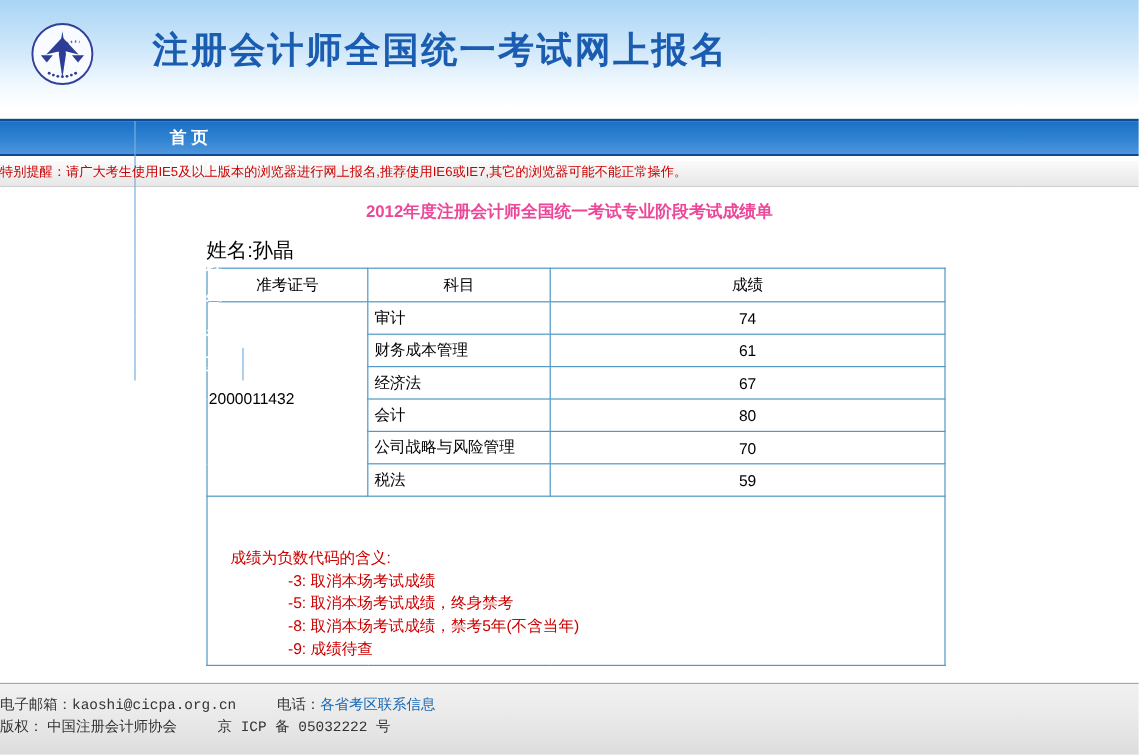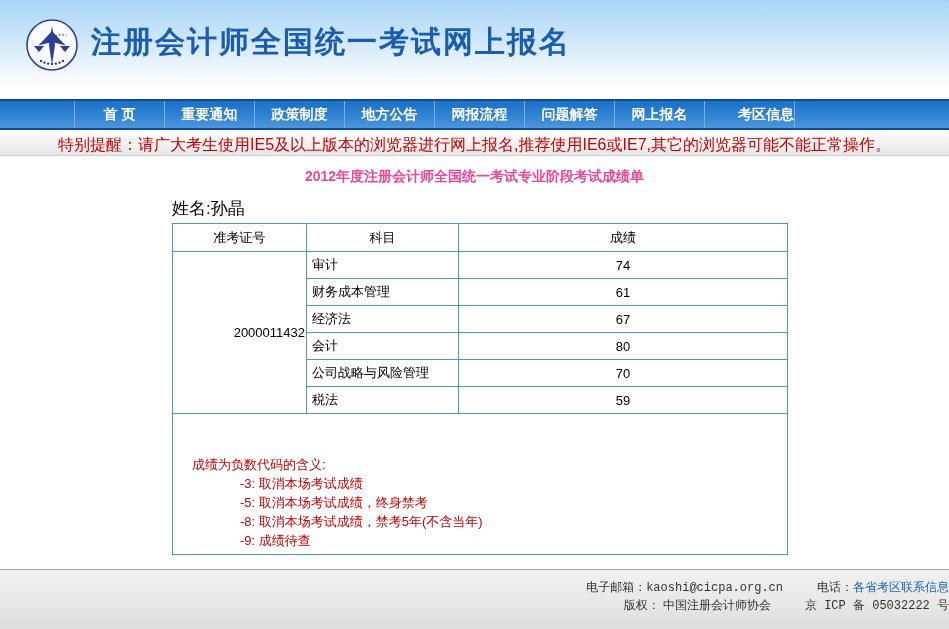--- a/index.html
+++ b/index.html
@@ -4,79 +4,80 @@
 <style>
   html,body{margin:0;padding:0;}
   body{
     width:949px;height:629px;position:relative;overflow:hidden;
     background:#ffffff;font-family:"Liberation Sans",sans-serif;
   }
   
   .header{
     height:90px;display:flex;align-items:center;
     background:linear-gradient(to bottom,#a9d5f5 0%,#cfe7fa 45%,#f2f9fe 80%,#ffffff 100%);
+    gap:36px;
   }
   .logo{margin-left:25px;width:54px;height:54px;flex:0 0 auto;}
   .header-title{
     margin-left:12px;color:#1a5cb0;font-size:30px;font-weight:bold;
     letter-spacing:2px;font-family:"Liberation Serif",serif;
     margin-top:-6px;
   }
   
   .nav{
-    margin-top:9px;height:27px;display:flex;padding-left:74px;
+    margin-top:9px;height:27px;display:flex;padding-left:112px;
     background:linear-gradient(to bottom,#1a70c6 0%,#2f83d2 55%,#4e96dc 100%);
-    border-top:2px solid #0d4c93;border-bottom:2px solid #0d4c93;
+    border-top:2px solid #0d4c93;border-bottom:2px solid #0d4c93;flex-direction:column;
   }
   .nav-item{
     width:89px;text-align:center;line-height:27px;color:#ffffff;
     font-size:14px;font-weight:bold;border-left:1px solid #79aede;cursor:pointer;
   }
   .nav-item:last-child{border-right:1px solid #79aede;text-align:right;}
   
   .notice{
-    margin-top:3px;height:21px;line-height:21px;text-align:center;
+    margin-top:3px;height:21px;line-height:21px;text-align:left;
     background:linear-gradient(to bottom,#fbfbfb,#e7e7e7);
     border-top:1px solid #ffffff;border-bottom:1px solid #cfcfcf;
-    color:#cc0000;font-size:16px;
+    color:#cc0000;font-size:11px;
   }
   
   .main{height:413px;overflow:hidden;background:#ffffff;}
   .page-title{
     margin-top:12px;text-align:center;color:#ec4899;
     font-size:14px;font-weight:bold;
   }
   .name-line{margin:11px 0 3px 172px;font-size:17px;color:#000000;}
   table.score-table{
     margin-left:172px;border-collapse:collapse;table-layout:fixed;width:606px;
   }
   table.score-table th,table.score-table td{
     border:1px solid #4f97c5;font-size:13px;font-weight:normal;color:#000;
   }
   th.col-ticket{width:131px;}
   th.col-subject{width:149px;}
   th.col-score{width:326px;}
   table.score-table th{height:25px;text-align:center;}
-  td.ticket-cell{text-align:right;}
+  td.ticket-cell{text-align:left;}
   td.subject-cell{height:24px;padding-left:5px;text-align:left;margin-top:12px;}
   td.score-cell{text-align:center;}
   td.notes-cell{height:136px;vertical-align:bottom;padding:0 0 4px 19px;}
   .notes{color:#cc0000;font-size:13px;line-height:19px;}
   .notes .note-item{margin-left:48px;}
   
   .actions{margin:17px 0 0 410px;display:flex;align-items:center;height:22px;}
   .print-btn{
     width:54px;height:22px;font-size:13px;color:#000;
     border:1px solid #707070;border-radius:3px;
     background:linear-gradient(to bottom,#ffffff 0%,#eeeeee 55%,#d2d2d2 100%);
     font-family:"Liberation Sans",sans-serif;cursor:pointer;
   }
   
   .footer{
-    height:50px;border-top:1px solid #a8a8a8;text-align:right;
+    height:50px;border-top:1px solid #a8a8a8;text-align:left;
     background:linear-gradient(to bottom,#f1f1f1 0%,#e7e7e7 60%,#dcdcdc 100%);
     font-size:12px;color:#333333;padding-top:9px;box-sizing:content-box;
   }
   .footer .line{line-height:17px;}
   .footer .mono{font-family:"Liberation Mono",monospace;font-size:12px;}
   .footer .gap{display:inline-block;width:34px;}
   .phone-link{color:#1767b2;text-decoration:none;cursor:pointer;}
 </style>
 </head>
 <body>

